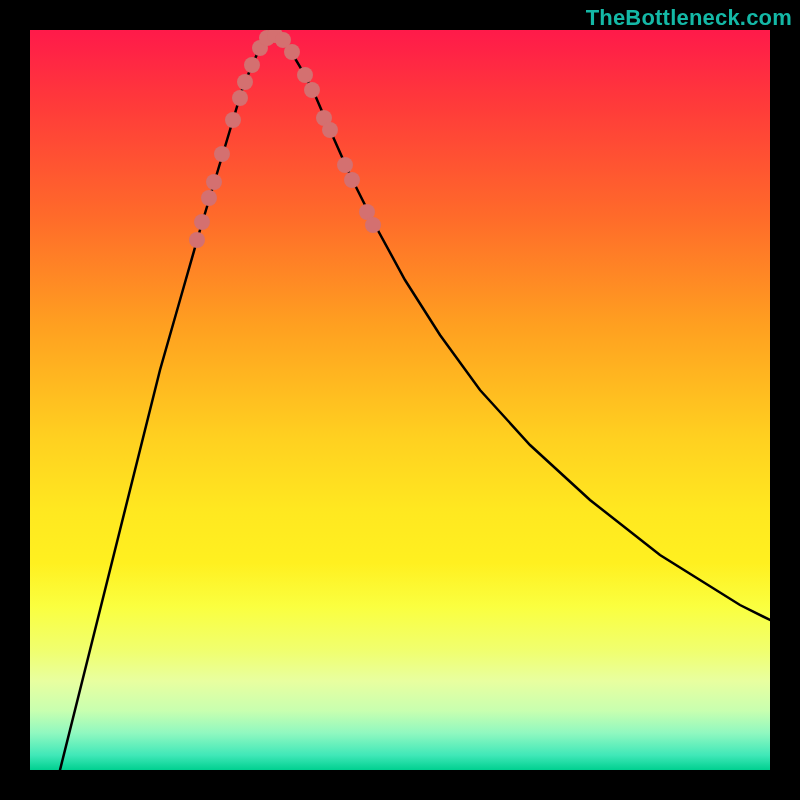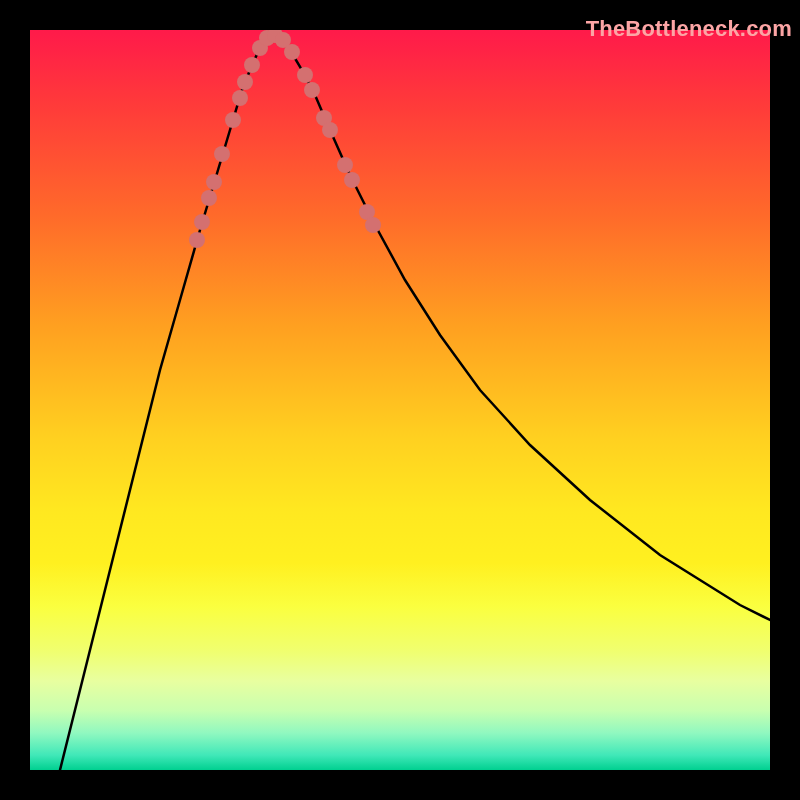--- a/index.html
+++ b/index.html
@@ -36,26 +36,26 @@
       #f0ff70 84%,
       #e8ffa0 88%,
       #c8ffb0 92%,
       #90f8c0 95%,
       #40e8b8 98%,
       #00d090 100%
     );
   }
   .watermark {
     position: absolute;
-    top: 16px;
+    top: 5px;
     right: 8px;
     font-family: Arial, Helvetica, sans-serif;
     font-size: 22px;
     font-weight: 600;
-    color: #fca5a5;
+    color: #14b8a6;
     letter-spacing: 0.2px;
   }
   svg.curve {
     position: absolute;
     top: 0;
     left: 0;
     width: 740px;
     height: 740px;
   }
 </style>

